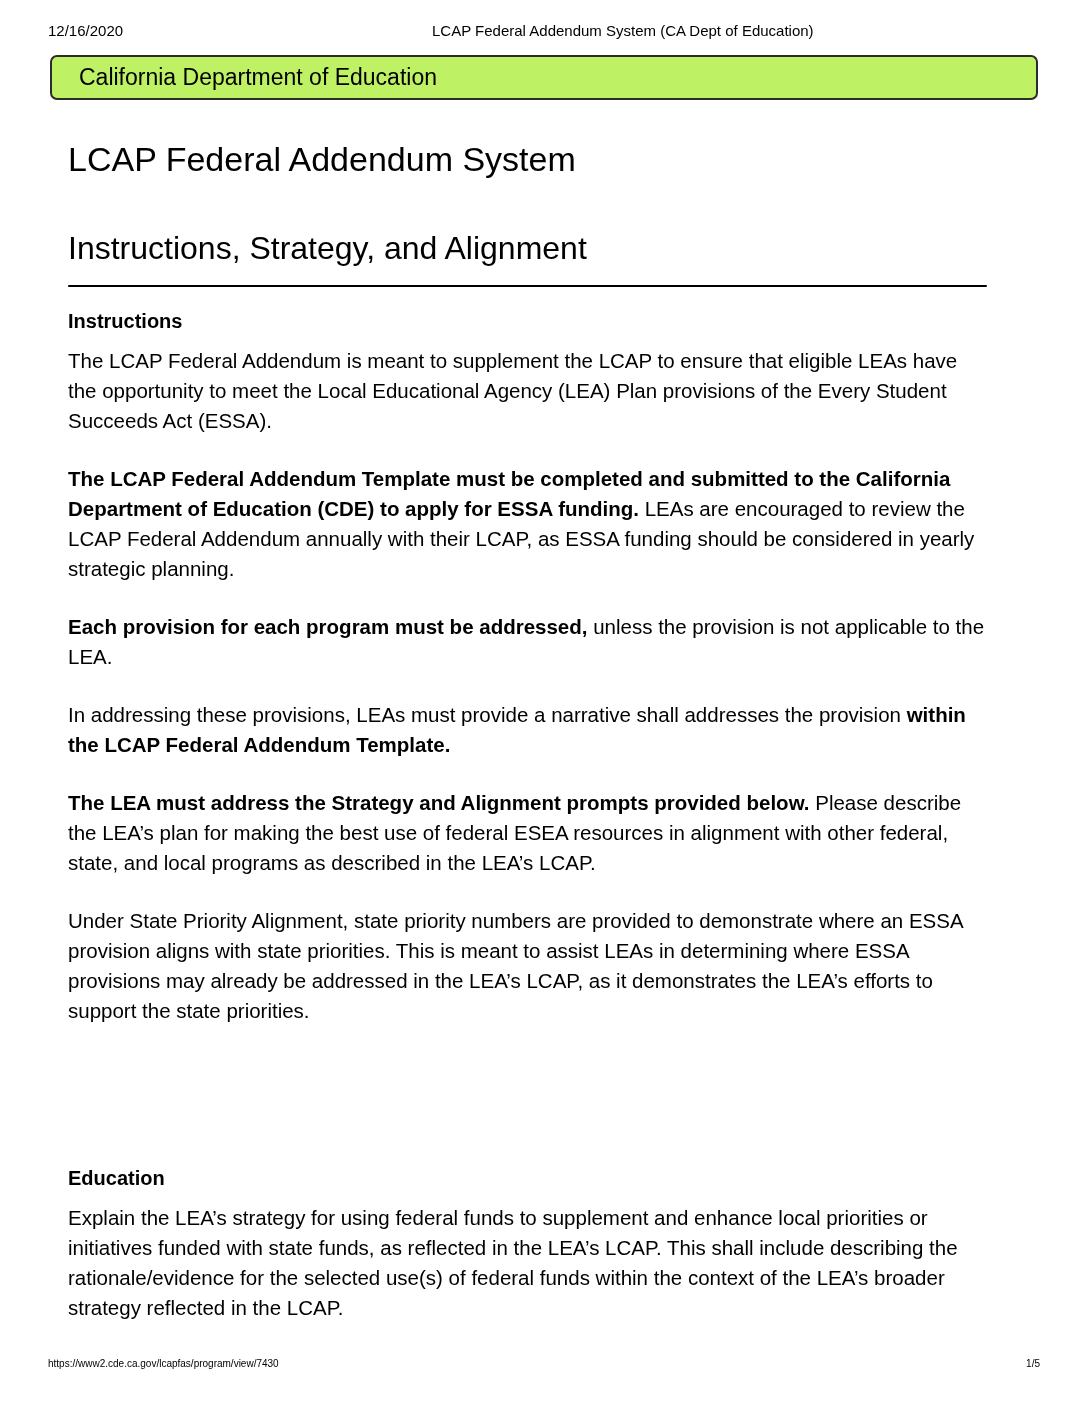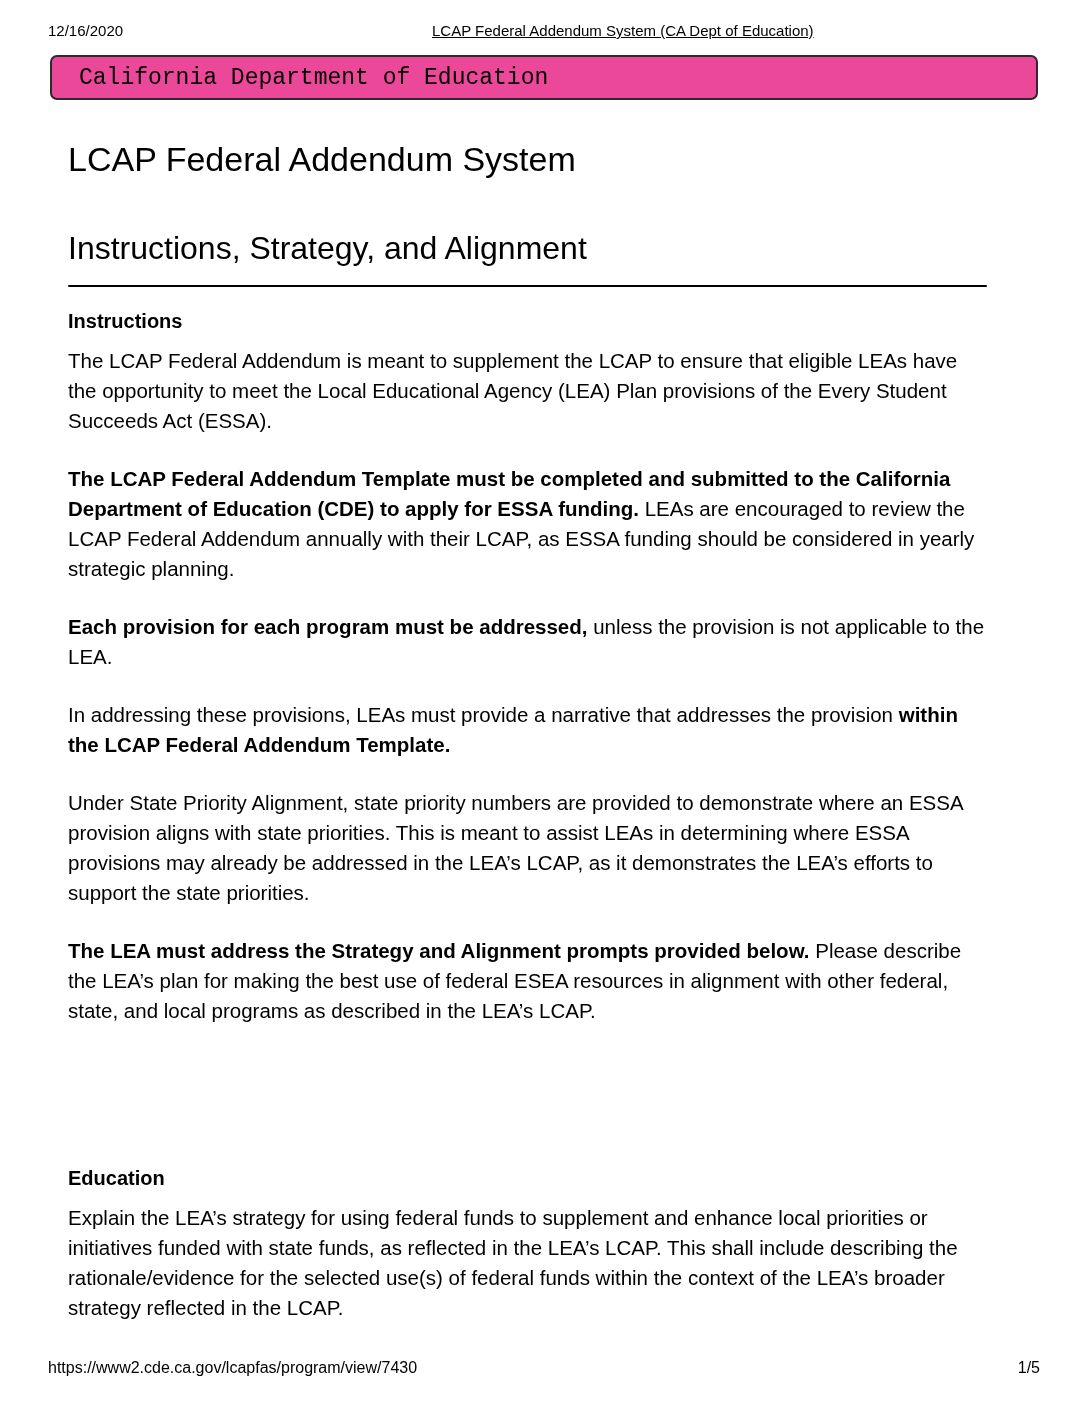--- a/index.html
+++ b/index.html
@@ -12,35 +12,34 @@
     color: #000000;
   }
   .page { position: absolute; inset: 0; background: #ffffff; }
 
   
   .print-header {
     position: absolute; top: 22px; left: 48px; right: 48px;
     font-size: 15px; line-height: 1.25; color: #000;
   }
   .print-date { position: absolute; left: 0; top: 0; }
-  .print-doc-title { position: absolute; left: 384px; top: 0; text-decoration: underline; }
+  .print-doc-title { position: absolute; left: 384px; top: 0; }
 
   .banner {
     position: absolute; top: 55px; left: 50px; width: 988px; height: 45px;
     border: 2px solid #2b2b2b;
     display: flex; align-items: center;
     padding-left: 27px;
     font-size: 23px; color: #000;
-    background: #ec4899;
-    font-family: Liberation Mono, monospace;
+    background: #bef264;
   }
 
   .print-footer {
     position: absolute; top: 1358px; left: 48px; right: 48px;
-    font-size: 16px; line-height: 1.25; color: #000;
+    font-size: 10px; line-height: 1.25; color: #000;
     display: flex; justify-content: space-between;
   }
 
   
   .content {
     position: absolute; top: 0; left: 68px; width: 919px;
   }
   h1.doc-title {
     margin-top: 139px;
     font-size: 34px; font-weight: 400; line-height: 1.2;
@@ -81,23 +80,23 @@
   <div class="content">
     <h1 class="doc-title">LCAP Federal Addendum System</h1>
     <div class="doc-subtitle">Instructions, Strategy, and Alignment</div>
     <hr class="title-divider">
 
     <section class="instructions">
       <h2>Instructions</h2>
       <p><span>The LCAP Federal Addendum is meant to supplement the LCAP to ensure that eligible LEAs have the opportunity to meet the Local Educational Agency (LEA) Plan provisions of the Every Student Succeeds Act (ESSA).</span></p>
       <p><span class="b">The LCAP Federal Addendum Template must be completed and submitted to the California Department of Education (CDE) to apply for ESSA funding.</span><span> LEAs are encouraged to review the LCAP Federal Addendum annually with their LCAP, as ESSA funding should be considered in yearly strategic planning.</span></p>
       <p><span class="b">Each provision for each program must be addressed,</span><span> unless the provision is not applicable to the LEA.</span></p>
-      <p><span>In addressing these provisions, LEAs must provide a narrative that addresses the provision </span><span class="b">within the LCAP Federal Addendum Template.</span></p>
+      <p><span>In addressing these provisions, LEAs must provide a narrative shall addresses the provision </span><span class="b">within the LCAP Federal Addendum Template.</span></p>
+      <p><span class="b">The LEA must address the Strategy and Alignment prompts provided below.</span><span> Please describe the LEA’s plan for making the best use of federal ESEA resources in alignment with other federal, state, and local programs as described in the LEA’s LCAP.</span></p>
       <p><span>Under State Priority Alignment, state priority numbers are provided to demonstrate where an ESSA provision aligns with state priorities. This is meant to assist LEAs in determining where ESSA provisions may already be addressed in the LEA’s LCAP, as it demonstrates the LEA’s efforts to support the state priorities.</span></p>
-      <p><span class="b">The LEA must address the Strategy and Alignment prompts provided below.</span><span> Please describe the LEA’s plan for making the best use of federal ESEA resources in alignment with other federal, state, and local programs as described in the LEA’s LCAP.</span></p>
     </section>
 
     <section class="strategy">
       <h2>Education</h2>
       <p><span>Explain the LEA’s strategy for using federal funds to supplement and enhance local priorities or initiatives funded with state funds, as reflected in the LEA’s LCAP. This shall include describing the rationale/evidence for the selected use(s) of federal funds within the context of the LEA’s broader strategy reflected in the LCAP.</span></p>
     </section>
   </div>
 
   <div class="print-footer">
     <span>https://www2.cde.ca.gov/lcapfas/program/view/7430</span>

